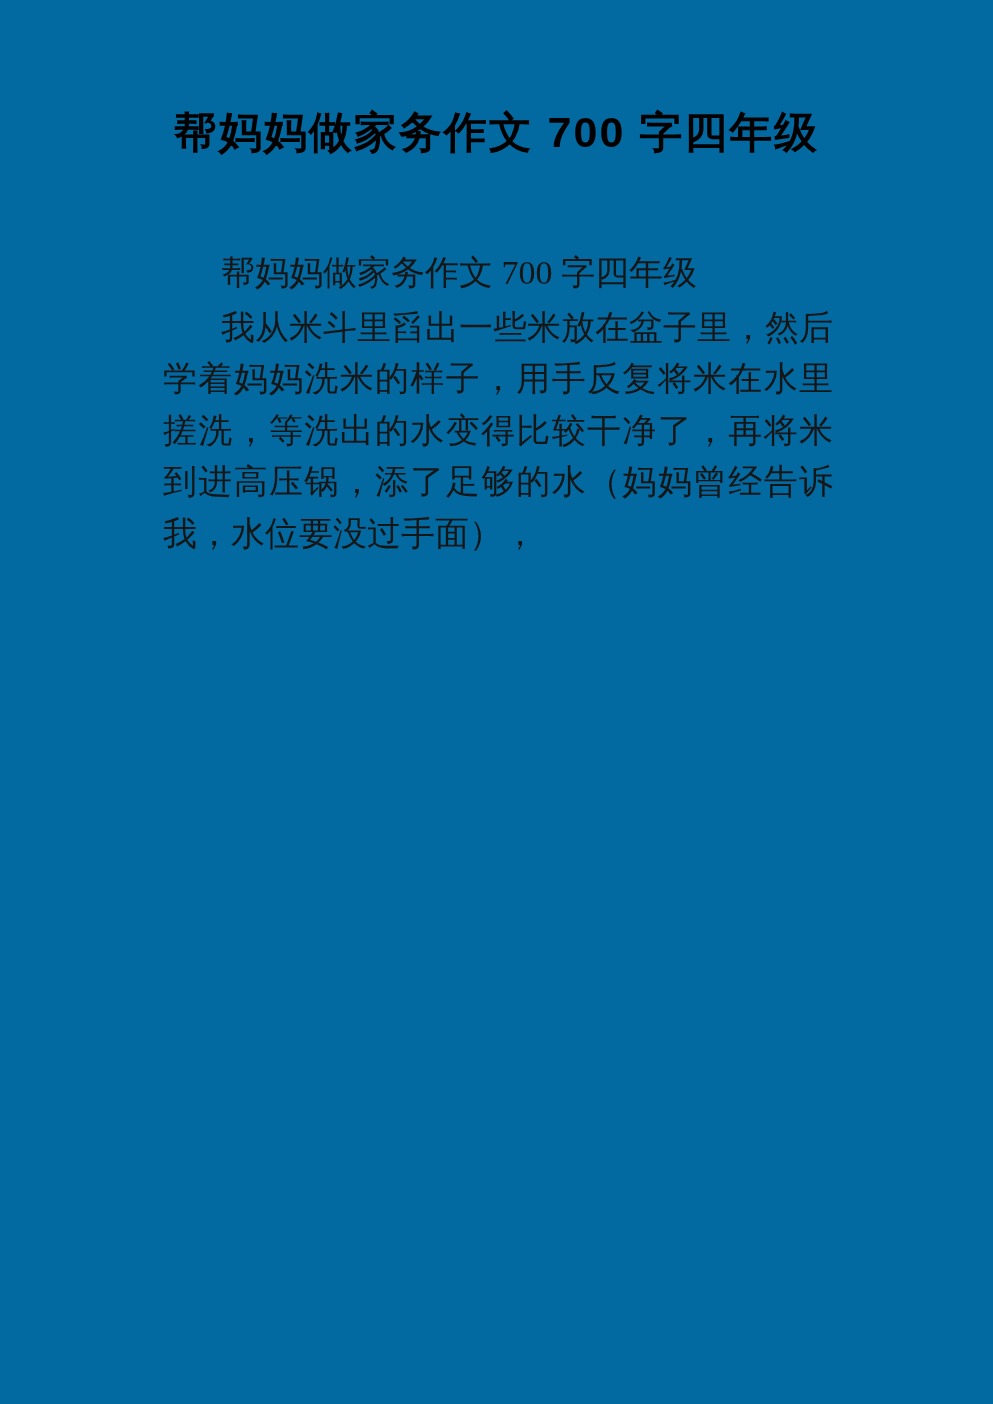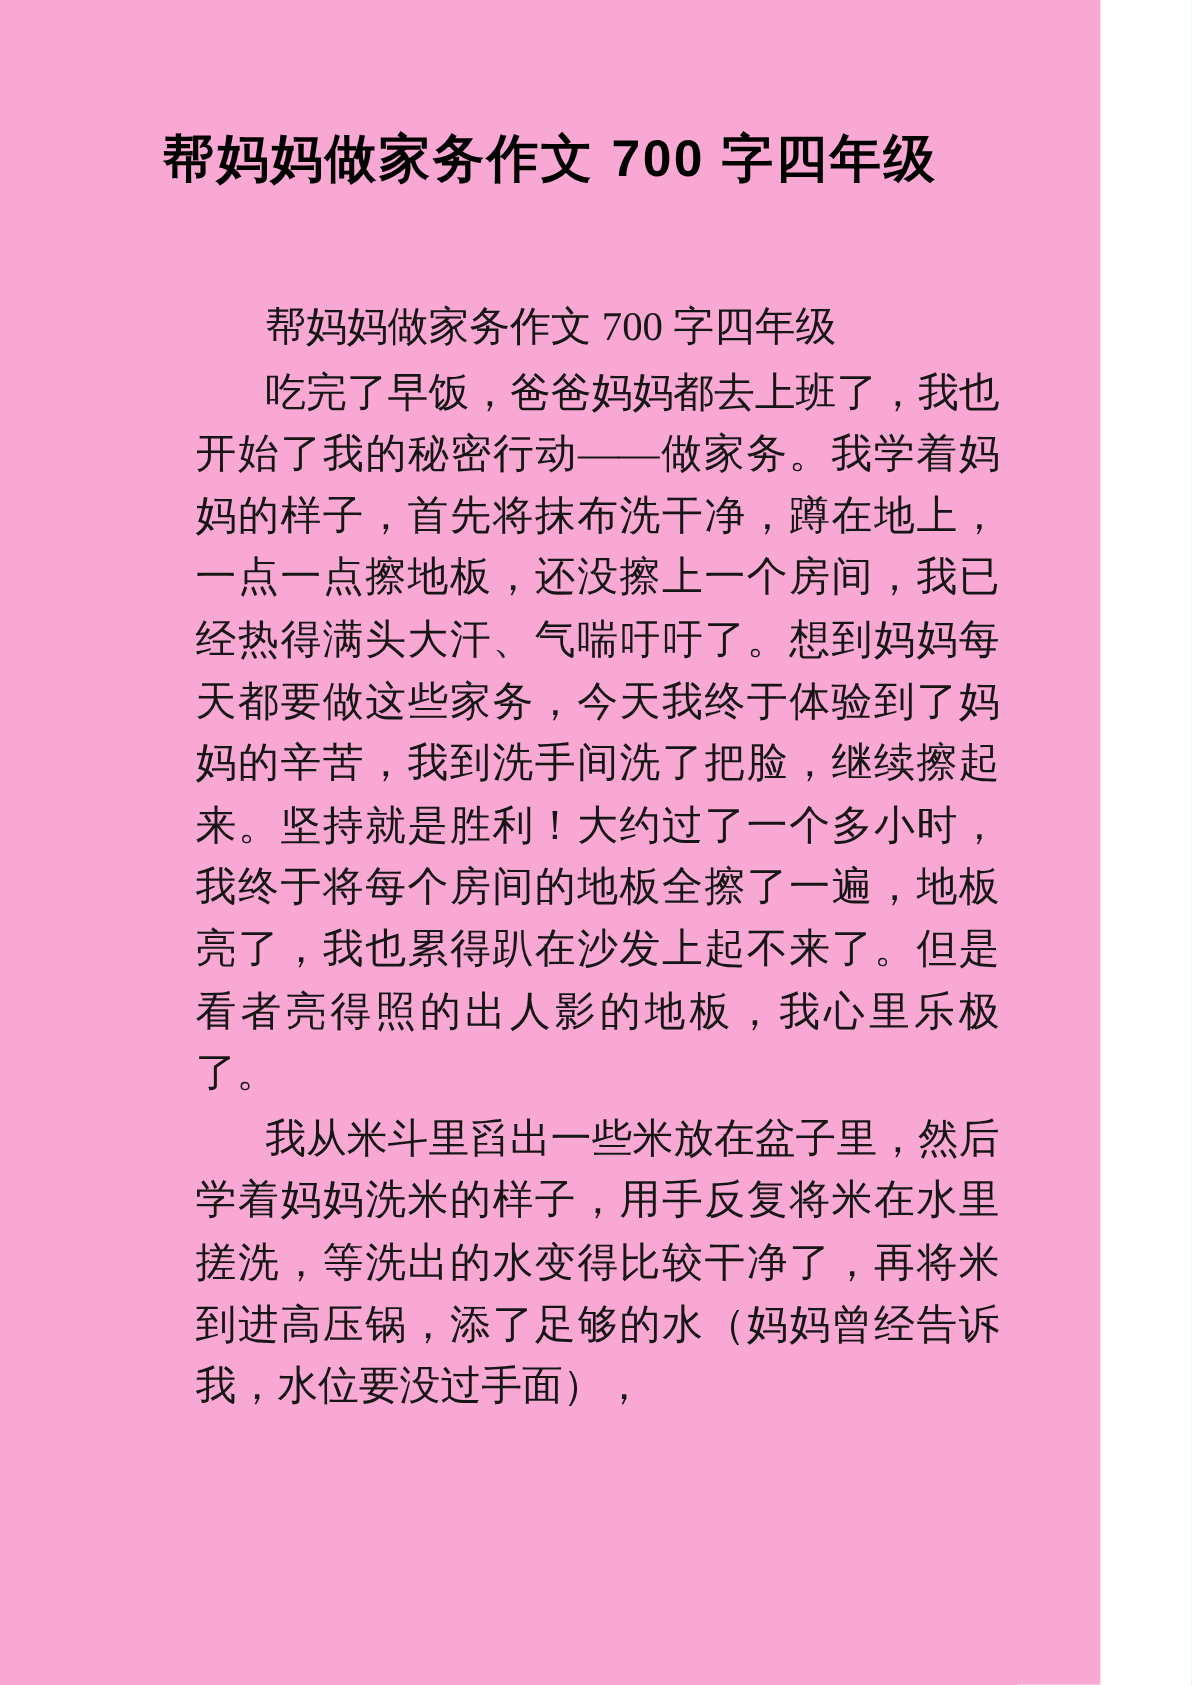--- a/index.html
+++ b/index.html
@@ -2,23 +2,23 @@
 <html lang="zh"><head>
 <meta charset="utf-8">
 <style>
   html, body {
     margin: 0;
     padding: 0;
     background: #ffffff;
   }
   .page {
     position: relative;
-    width: 917px;
+    width: 993px;
     height: 1404px;
-    background: #f9a8d4;
+    background: #0369a1;
     overflow: hidden;
     box-sizing: border-box;
   }
   .doc-title {
     margin: 0;
     padding-top: 104px;
     text-align: center;
     font-family: "Liberation Sans", "DejaVu Sans", sans-serif;
     font-weight: 900;
     font-size: 43px;
@@ -43,16 +43,15 @@
     text-indent: 58px;
   }
 </style>
 </head>
 <body>
 
 <div class="page">
   <h1 class="doc-title">帮妈妈做家务作文 700 字四年级</h1>
   <div class="essay-body">
       <p class="para">帮妈妈做家务作文 700 字四年级</p>
-      <p class="para">吃完了早饭，爸爸妈妈都去上班了，我也开始了我的秘密行动——做家务。我学着妈妈的样子，首先将抹布洗干净，蹲在地上，一点一点擦地板，还没擦上一个房间，我已经热得满头大汗、气喘吁吁了。想到妈妈每天都要做这些家务，今天我终于体验到了妈妈的辛苦，我到洗手间洗了把脸，继续擦起来。坚持就是胜利！大约过了一个多小时，我终于将每个房间的地板全擦了一遍，地板亮了，我也累得趴在沙发上起不来了。但是看者亮得照的出人影的地板，我心里乐极了。</p>
       <p class="para">我从米斗里舀出一些米放在盆子里，然后学着妈妈洗米的样子，用手反复将米在水里搓洗，等洗出的水变得比较干净了，再将米到进高压锅，添了足够的水（妈妈曾经告诉我，水位要没过手面），</p>
     </div>
 </div>
 
 </body></html>

